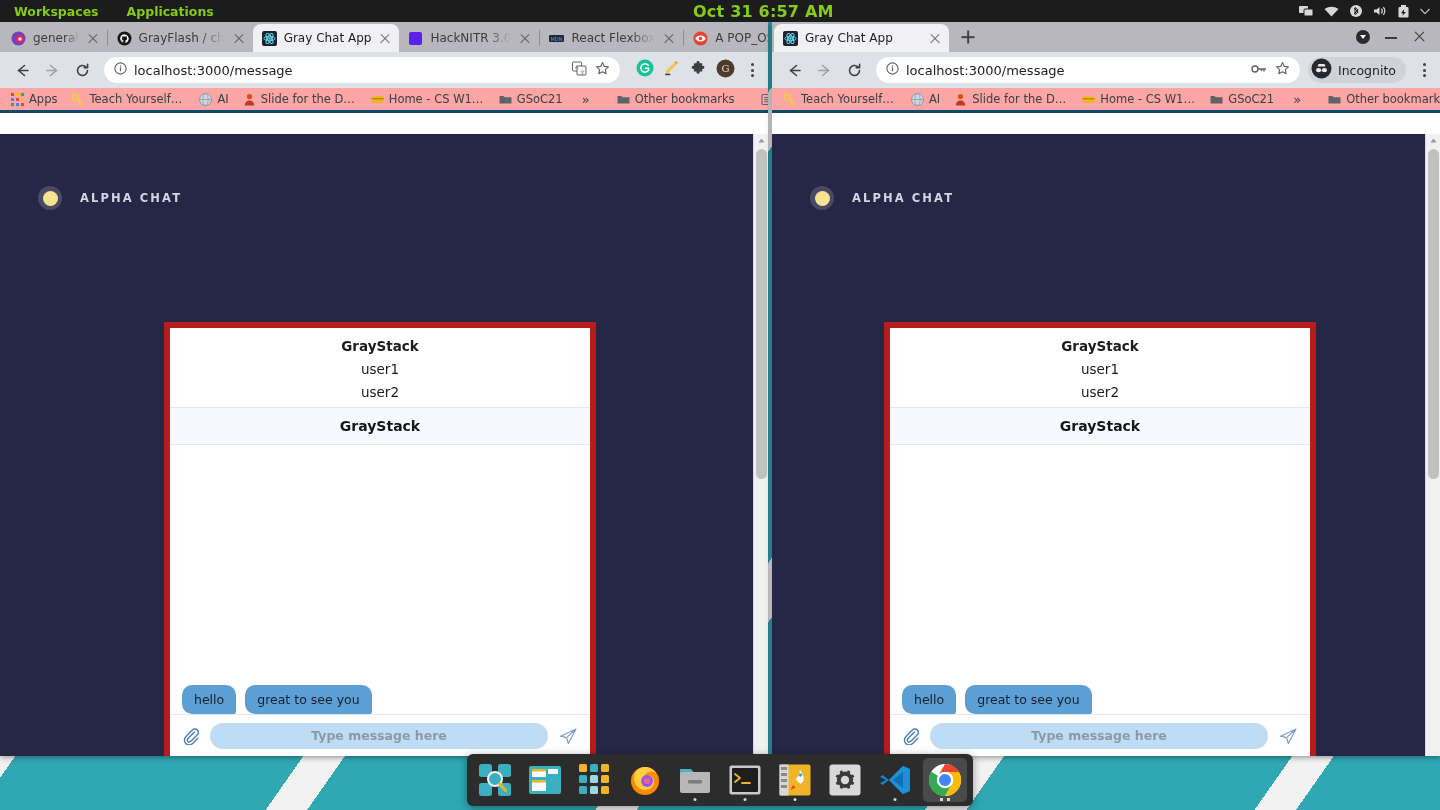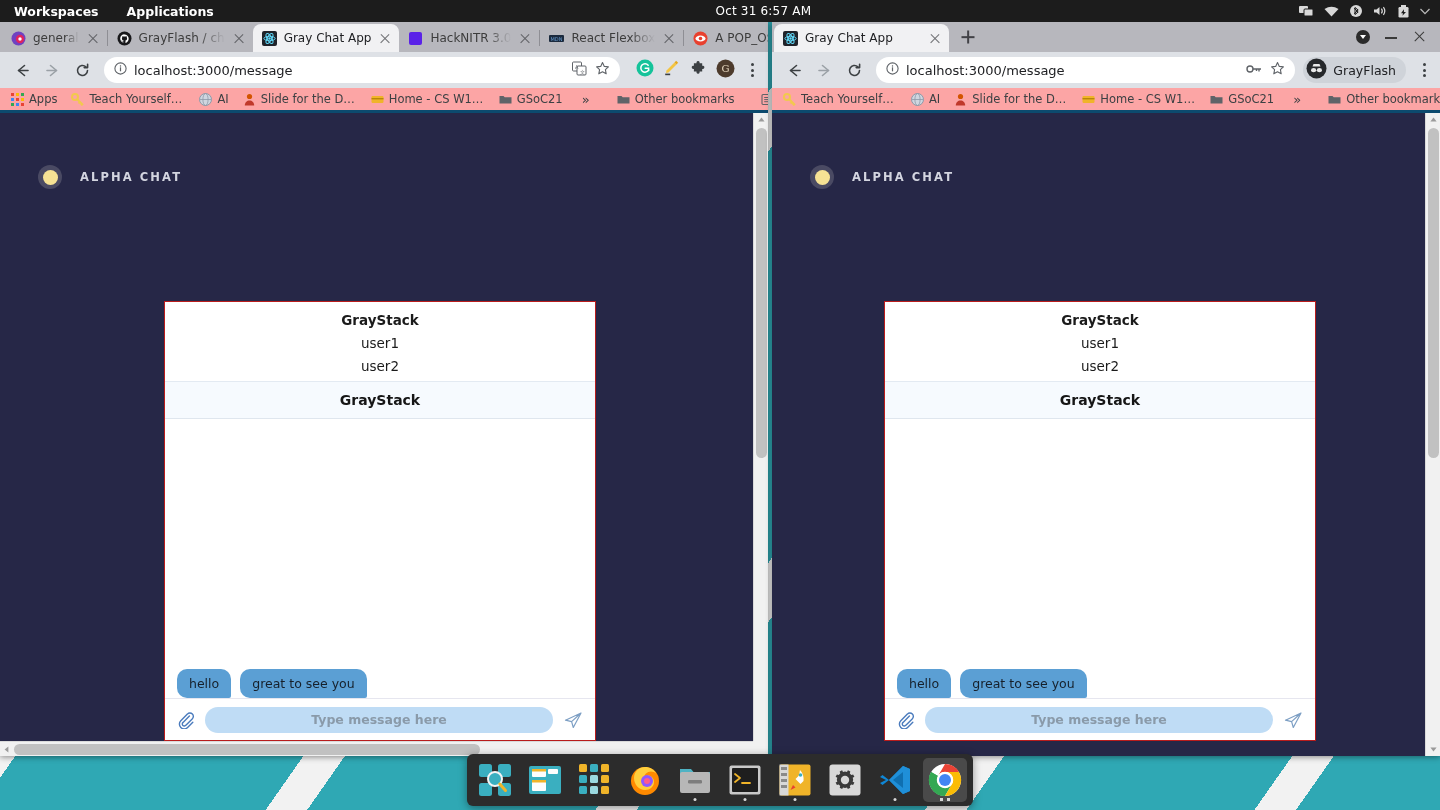--- a/index.html
+++ b/index.html
@@ -26,28 +26,28 @@
   }
   #desktop::after{
     content:"";
     position:absolute; inset:0;
     background: linear-gradient(180deg, rgba(0,0,0,.05), rgba(0,0,0,0) 30%);
   }
 
   
   #topbar {
     position: absolute; top: 0; left: 0; right: 0; height: 22px;
-    background: #1c1c1c; color: #ffffff;
+    background: #1c1c1c; color: #84cc16;
     display: flex; align-items: center;
     font-size: 12.5px; z-index: 50; text-align: center;
   }
   #topbar .tb-item { padding: 0 14px; cursor: default; white-space: nowrap; }
   #topbar .tb-item.bold { font-weight: bold; }
   #topbar .spacer { flex: 1; }
-  #topbar .clock { font-size: 12px; font-weight: normal; letter-spacing: .2px; }
+  #topbar .clock { font-size: 16px; font-weight: bold; letter-spacing: .2px; }
   #topbar .tray { display: flex; align-items: center; gap: 11px; padding-right: 10px; }
   #topbar .tray svg { display: block; }
 
   
   .chrome-window {
     position: absolute;
     background: #ffffff;
     overflow: hidden;
     box-shadow: 0 1px 6px rgba(0,0,0,.45);
   }
@@ -149,20 +149,21 @@
   .bm .bm-ico { width: 13px; height: 13px; flex:0 0 13px; display:block;}
   .bm-label { max-width: 96px; overflow:hidden; text-overflow:ellipsis;}
   .bm-sep { width:1px; height:15px; background:#b5bac1; margin:0 4px;}
   .bm-chev { padding: 2px 6px; font-size: 13px; color:#3c4043; cursor:pointer;}
 
   
   .viewport {
     position: relative;
     background: #f97316;
     overflow: hidden;
+    margin-top: 21px;
   }
   #win-left  .viewport { height: 643px; }
   #win-right .viewport { height: 643px; }
 
   .page {
     position: absolute; inset: 0;
     background: #262747;
   }
   .brand {
     display: flex; align-items: center; gap: 18px;
@@ -176,21 +177,21 @@
   }
   .brand-logo i { width: 15px; height: 15px; border-radius: 50%; background: #f6e294; display:block;}
   .brand-text {
     color: #d3d5e0; font-size: 11.5px; font-weight: bold;
     letter-spacing: 2.1px;
   }
 
   .chatbox {
     position: absolute;
     background: #fff;
-    border: 1px solid #b91c1c;
+    border: 6px solid #b91c1c;
     display: flex; flex-direction: column;
   }
   #win-left  .chatbox { left: 164px; top: 188px; width: 432px; height: 440px; }
   #win-right .chatbox { left: 112px; top: 188px; width: 432px; height: 440px; }
 
   .userlist { padding: 6px 0 4px; }
   .user-row {
     text-align: center; font-size: 13.5px; color: #1b1b1b;
     padding: 3.5px 0; cursor: pointer;
   }
@@ -730,21 +731,21 @@
 
     <div class="incognito-pill">
       <span>
         <svg width="21" height="21" viewBox="0 0 21 21">
             <circle cx="10.5" cy="10.5" r="10" fill="#26282b"></circle>
             <path d="M6.5 8.5h8l-1-2.6h-6z" fill="#e8e8e8"></path>
             <ellipse cx="7.6" cy="12.2" rx="2.6" ry="2.1" fill="#e8e8e8"></ellipse>
             <ellipse cx="13.4" cy="12.2" rx="2.6" ry="2.1" fill="#e8e8e8"></ellipse>
           </svg>
       </span>
-      <span>GrayFlash</span>
+      <span>Incognito</span>
     </div>
     <div class="ext-row">
       <span class="dot-menu">
           <i></i>
           <i></i>
           <i></i>
         </span>
     </div>
   </div>
 

